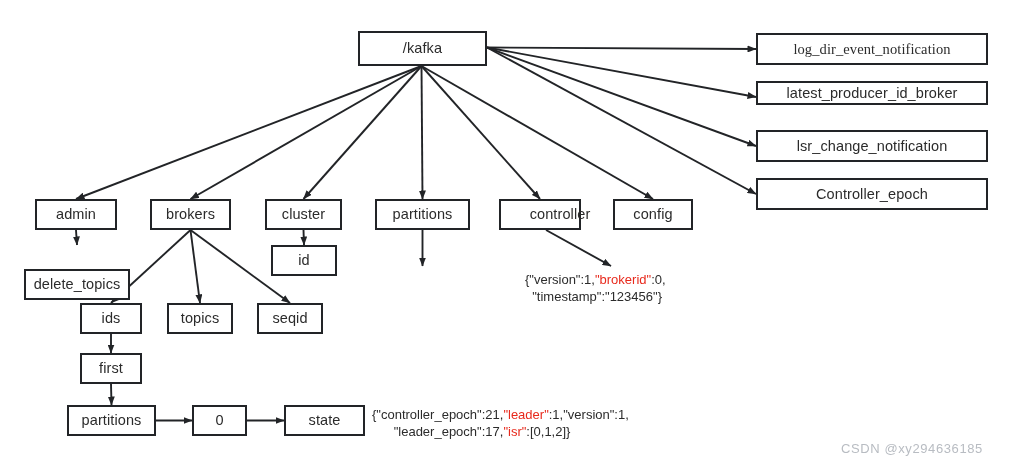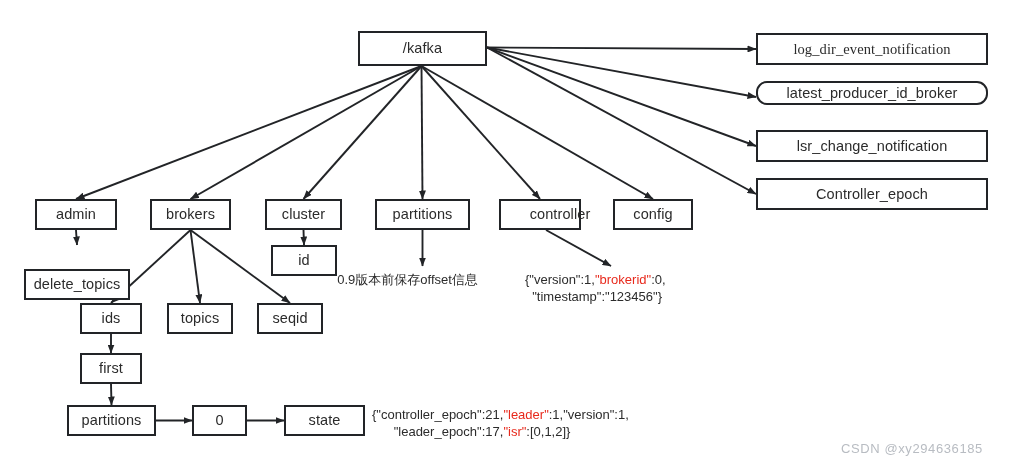--- a/index.html
+++ b/index.html
@@ -92,21 +92,21 @@
       </g>
   </svg>
 
   <div id="node-layer">
       <div class="node" style="left: 358px; top: 31px; width: 129px; height: 35px;">
         <span>/kafka</span>
       </div>
       <div class="node" style="left: 756px; top: 33px; width: 232px; height: 32px; font-family: Liberation Serif, serif;">
         <span>log_dir_event_notification</span>
       </div>
-      <div class="node" style="left: 756px; top: 81px; width: 232px; height: 24px; border-radius: 11px;">
+      <div class="node" style="left: 756px; top: 81px; width: 232px; height: 24px;">
         <span>latest_producer_id_broker</span>
       </div>
       <div class="node" style="left: 756px; top: 130px; width: 232px; height: 32px;">
         <span>lsr_change_notification</span>
       </div>
       <div class="node" style="left: 756px; top: 178px; width: 232px; height: 32px;">
         <span>Controller_epoch</span>
       </div>
       <div class="node" style="left: 35px; top: 199px; width: 82px; height: 31px; text-align: center;">
         <span>admin</span>
@@ -148,20 +148,20 @@
         <span>partitions</span>
       </div>
       <div class="node" style="left: 192px; top: 405px; width: 55px; height: 31px;">
         <span>0</span>
       </div>
       <div class="node" style="left: 284px; top: 405px; width: 81px; height: 31px;">
         <span>state</span>
       </div>
     </div>
   <div id="annotation-layer">
-      <div class="note" style="left: 330px; top: 271px;"><div><span>  0.9版本前保存offset信息</span></div></div>
+      <div class="note" style="left: 330px; top: 271px;"></div>
       <div class="note" style="left: 525px; top: 271px;"><div><span>{"version":1,</span><span class="k">"brokerid"</span><span>:0,</span></div><div><span>  "timestamp":"123456"}</span></div></div>
       <div class="note" style="left: 372px; top: 406px;"><div><span>{"controller_epoch":21,</span><span class="k">"leader"</span><span>:1,"version":1,</span></div><div><span>      "leader_epoch":17,</span><span class="k">"isr"</span><span>:[0,1,2]}</span></div></div>
     </div>
 
   <div class="watermark" style="left: 841px; top: 441px;">CSDN @xy294636185</div>
 
 </div>
 
 </body></html>

